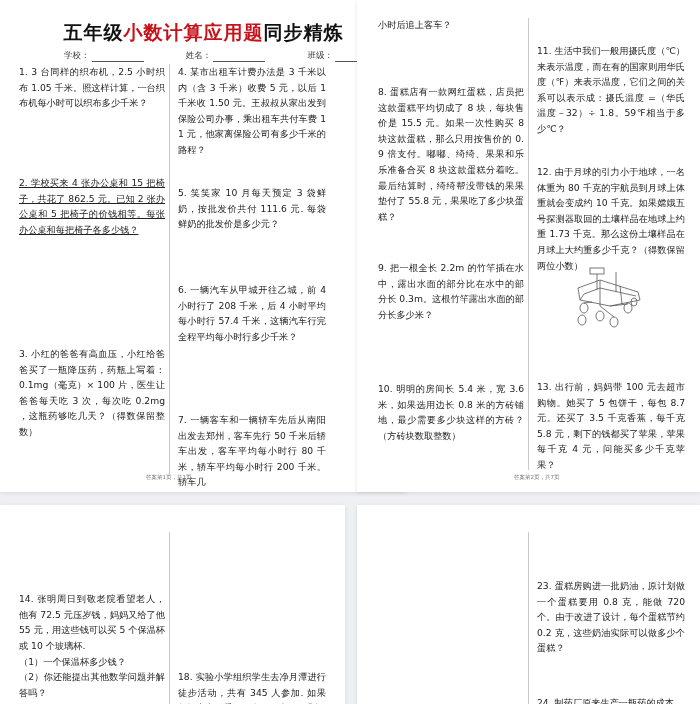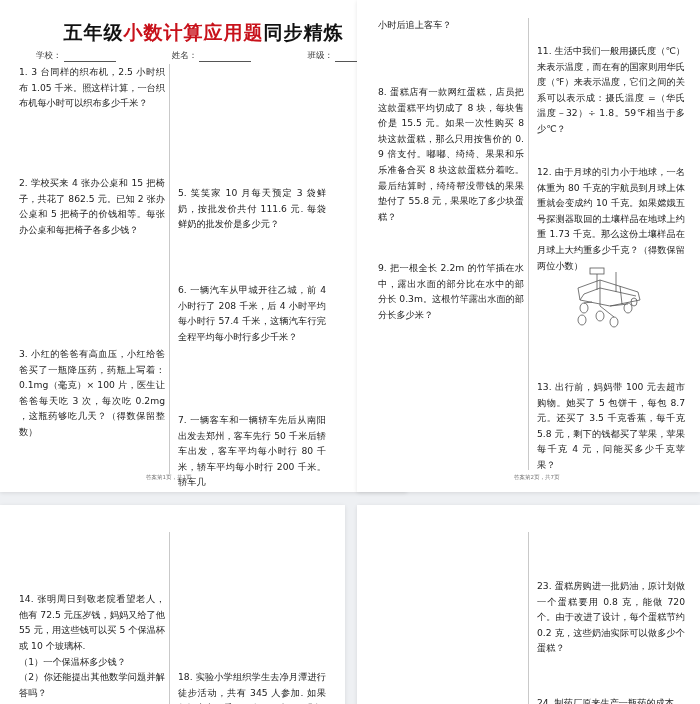--- a/index.html
+++ b/index.html
@@ -17,21 +17,21 @@
 
   .title {
     position: absolute; left: 0; right: 0; top: 20px; text-align: center;
     font-size: 19px; font-weight: bold; letter-spacing: 1px; color: #111;
   }
   .title .red { color: #c8121b; }
   .info-row {
     position: absolute; top: 50px; left: 36px; right: 20px;
     display: flex; justify-content: space-between; font-size: 8.5px; color: #333;
   }
-  .info-row .field { display: flex; align-items: flex-end; }
+  .info-row .field { display: flex; align-items: flex-end; margin-left: 28px; }
   .info-row .blank { display: inline-block; width: 52px; border-bottom: 1px solid #555; margin-left: 2px; height: 9px; }
 
   .col-divider { position: absolute; width: 1px; background: #c9c9c9; }
   .q {
     position: absolute; font-size: 9.2px; line-height: 15.6px; color: #222;
     text-align: justify; word-break: break-all;
   }
   .footer {
     position: absolute; font-size: 5.5px; color: #777; white-space: nowrap;
   }
@@ -54,36 +54,38 @@
         <span class="blank"></span>
       </span>
     <span class="field">
         <span>班级：</span>
         <span class="blank"></span>
       </span>
   </div>
   <div class="col-divider" style="left:169px; top:64px; height:410px;"></div>
 
   <div class="q" style="left:19px; top:64px; width:146px;">1. 3 台同样的织布机，2.5 小时织布 1.05 千米。照这样计算，一台织布机每小时可以织布多少千米？</div>
-  <div class="q" style="left:19px; top:175px; width:146px;">2. 学校买来 4 张办公桌和 15 把椅子，共花了 862.5 元。已知 2 张办公桌和 5 把椅子的价钱相等。每张办公桌和每把椅子各多少钱？</div>
+  <div class="q" style="left:19px; top:175px; width:146px;text-decoration:underline;">2. 学校买来 4 张办公桌和 15 把椅子，共花了 862.5 元。已知 2 张办公桌和 5 把椅子的价钱相等。每张办公桌和每把椅子各多少钱？</div>
   <div class="q" style="left:19px; top:346px; width:146px;">3. 小红的爸爸有高血压，小红给爸爸买了一瓶降压药，药瓶上写着：0.1mg（毫克）× 100 片，医生让爸爸每天吃 3 次，每次吃 0.2mg ，这瓶药够吃几天？（得数保留整数）</div>
 
+  <div class="q" style="left:178px; top:64px; width:148px;">4. 某市出租车计费办法是 3 千米以内（含 3 千米）收费 5 元，以后 1 千米收 1.50 元。王叔叔从家出发到保险公司办事，乘出租车共付车费 11 元，他家离保险公司有多少千米的路程？</div>
   <div class="q" style="left:178px; top:185px; width:148px;">5. 笑笑家 10 月每天预定 3 袋鲜奶，按批发价共付 111.6 元. 每袋鲜奶的批发价是多少元？</div>
   <div class="q" style="left:178px; top:282px; width:148px;">6. 一辆汽车从甲城开往乙城，前 4 小时行了 208 千米，后 4 小时平均每小时行 57.4 千米，这辆汽车行完全程平均每小时行多少千米？</div>
   <div class="q" style="left:178px; top:412px; width:148px;">7. 一辆客车和一辆轿车先后从南阳出发去郑州，客车先行 50 千米后轿车出发，客车平均每小时行 80 千米，轿车平均每小时行 200 千米。轿车几</div>
 
   <div class="footer" style="left:146px; top:474px;">答案第1页，共1页</div>
 </div>
 
 <div class="page" id="page2">
   <div class="col-divider" style="left:171px; top:18px; height:452px;"></div>
 
   <div class="q" style="left:21px; top:17px; width:146px;">小时后追上客车？</div>
   <div class="q" style="left:21px; top:84px; width:146px;">8. 蛋糕店有一款网红蛋糕，店员把这款蛋糕平均切成了 8 块，每块售价是 15.5 元。如果一次性购买 8 块这款蛋糕，那么只用按售价的 0.9 倍支付。嘟嘟、绮绮、果果和乐乐准备合买 8 块这款蛋糕分着吃。最后结算时，绮绮帮没带钱的果果垫付了 55.8 元，果果吃了多少块蛋糕？</div>
   <div class="q" style="left:21px; top:260px; width:146px;">9. 把一根全长 2.2m 的竹竿插在水中，露出水面的部分比在水中的部分长 0.3m。这根竹竿露出水面的部分长多少米？</div>
+  <div class="q" style="left:21px; top:381px; width:146px;">10. 明明的房间长 5.4 米，宽 3.6 米，如果选用边长 0.8 米的方砖铺地，最少需要多少块这样的方砖？（方砖块数取整数）</div>
 
   <div class="q" style="left:180px; top:43px; width:148px;">11. 生活中我们一般用摄氏度（℃）来表示温度，而在有的国家则用华氏度（℉）来表示温度，它们之间的关系可以表示成：摄氏温度 =（华氏温度－32）÷ 1.8。59℉相当于多少℃？</div>
   <div class="q" style="left:180px; top:164px; width:148px;">12. 由于月球的引力小于地球，一名体重为 80 千克的宇航员到月球上体重就会变成约 10 千克。如果嫦娥五号探测器取回的土壤样品在地球上约重 1.73 千克。那么这份土壤样品在月球上大约重多少千克？（得数保留两位小数）</div>
   <div class="q" style="left:180px; top:379px; width:148px;">13. 出行前，妈妈带 100 元去超市购物。她买了 5 包饼干，每包 8.7 元。还买了 3.5 千克香蕉，每千克 5.8 元，剩下的钱都买了苹果，苹果每千克 4 元，问能买多少千克苹果？</div>
 
   <svg class="rover" style="left:213px; top:266px;" width="80" height="62" viewBox="0 0 80 62">
     <g fill="none" stroke="#555" stroke-width="0.8">
       <rect x="20" y="2" width="14" height="6"></rect>
       <line x1="27" y1="8" x2="27" y2="24"></line>
       <line x1="46" y1="6" x2="46" y2="26"></line>

